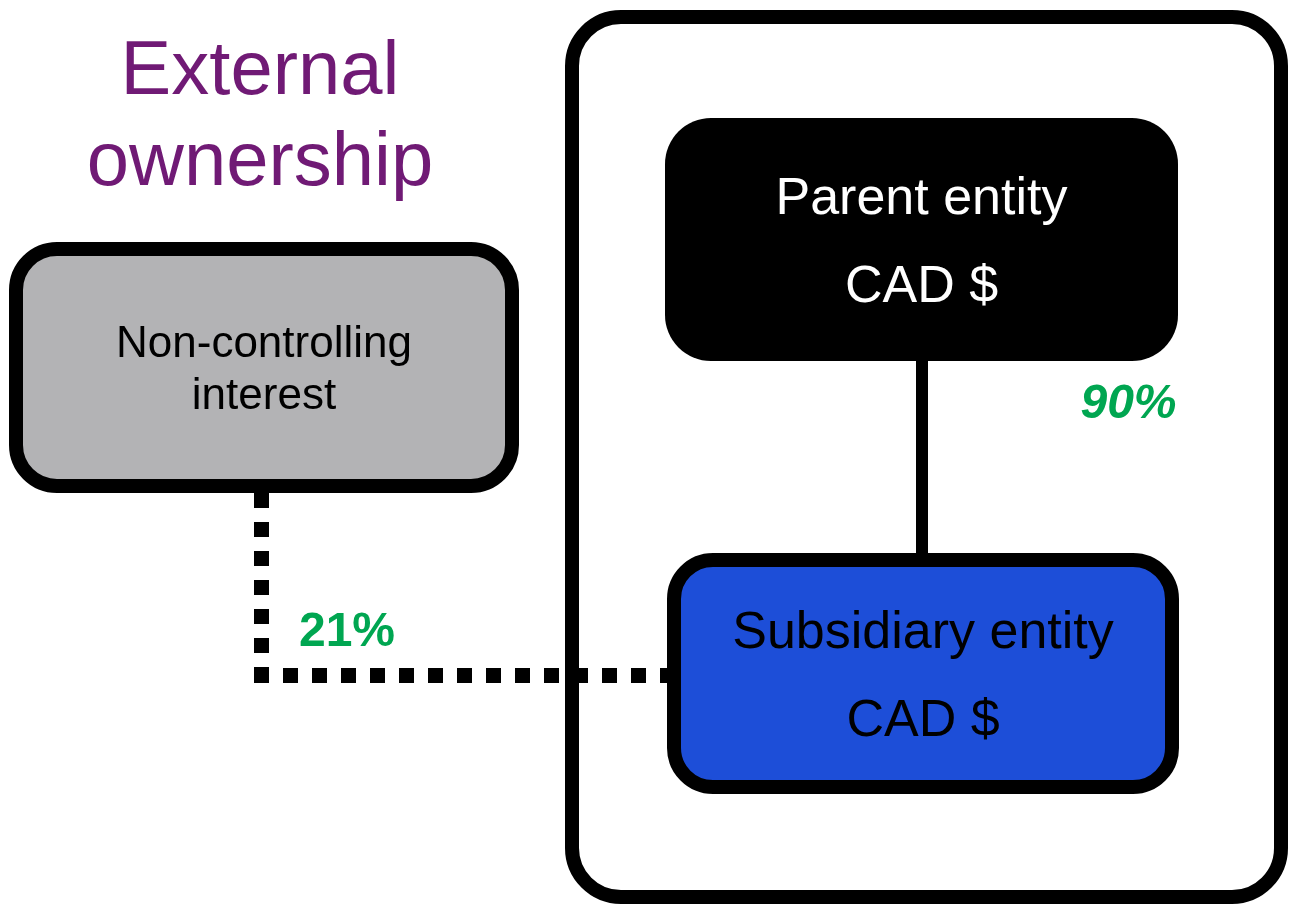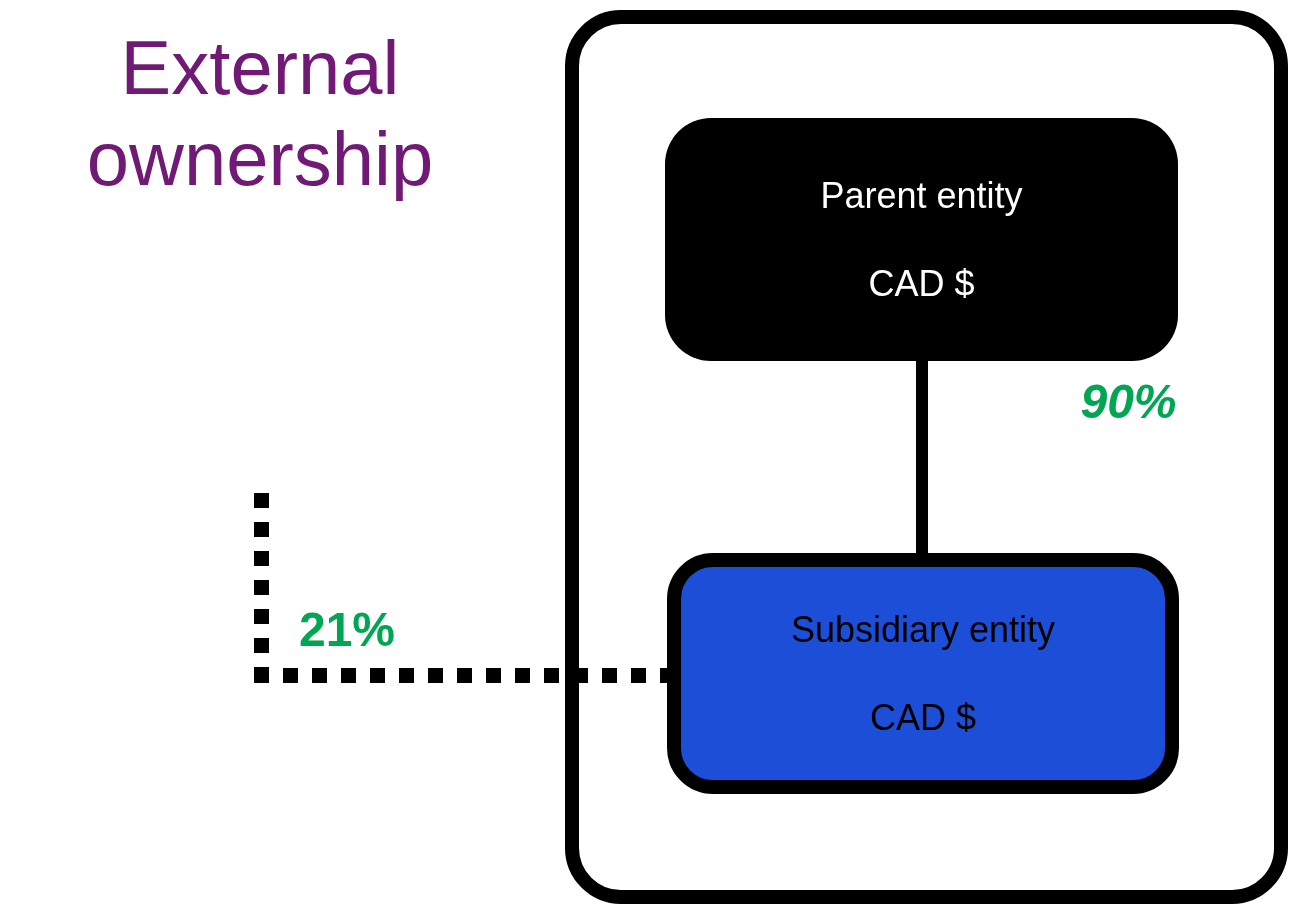--- a/index.html
+++ b/index.html
@@ -75,21 +75,21 @@
     left: 665px;
     top: 118px;
     width: 513px;
     height: 243px;
     background: #000000;
     border-radius: 46px;
     color: #ffffff;
   }
   .parent-box .line,
   .subsidiary-box .line {
-    font-size: 36px;
+    font-size: 52px;
     line-height: 88px;
   }
 
   
   .subsidiary-box {
     left: 667px;
     top: 553px;
     width: 512px;
     height: 241px;
     background: #1d4ed8;
@@ -148,20 +148,23 @@
   }
 </style>
 </head>
 <body>
 
 <div id="canvas">
 
   <div class="diagram-title">External
 ownership</div>
 
+  <div class="node nci-box">
+    <div class="label">Non-controlling interest</div>
+  </div>
 
   <div class="group-container"></div>
 
   <div class="node parent-box">
     <div class="line">Parent entity</div>
     <div class="line">CAD $</div>
   </div>
 
   <div class="solid-connector"></div>
 

